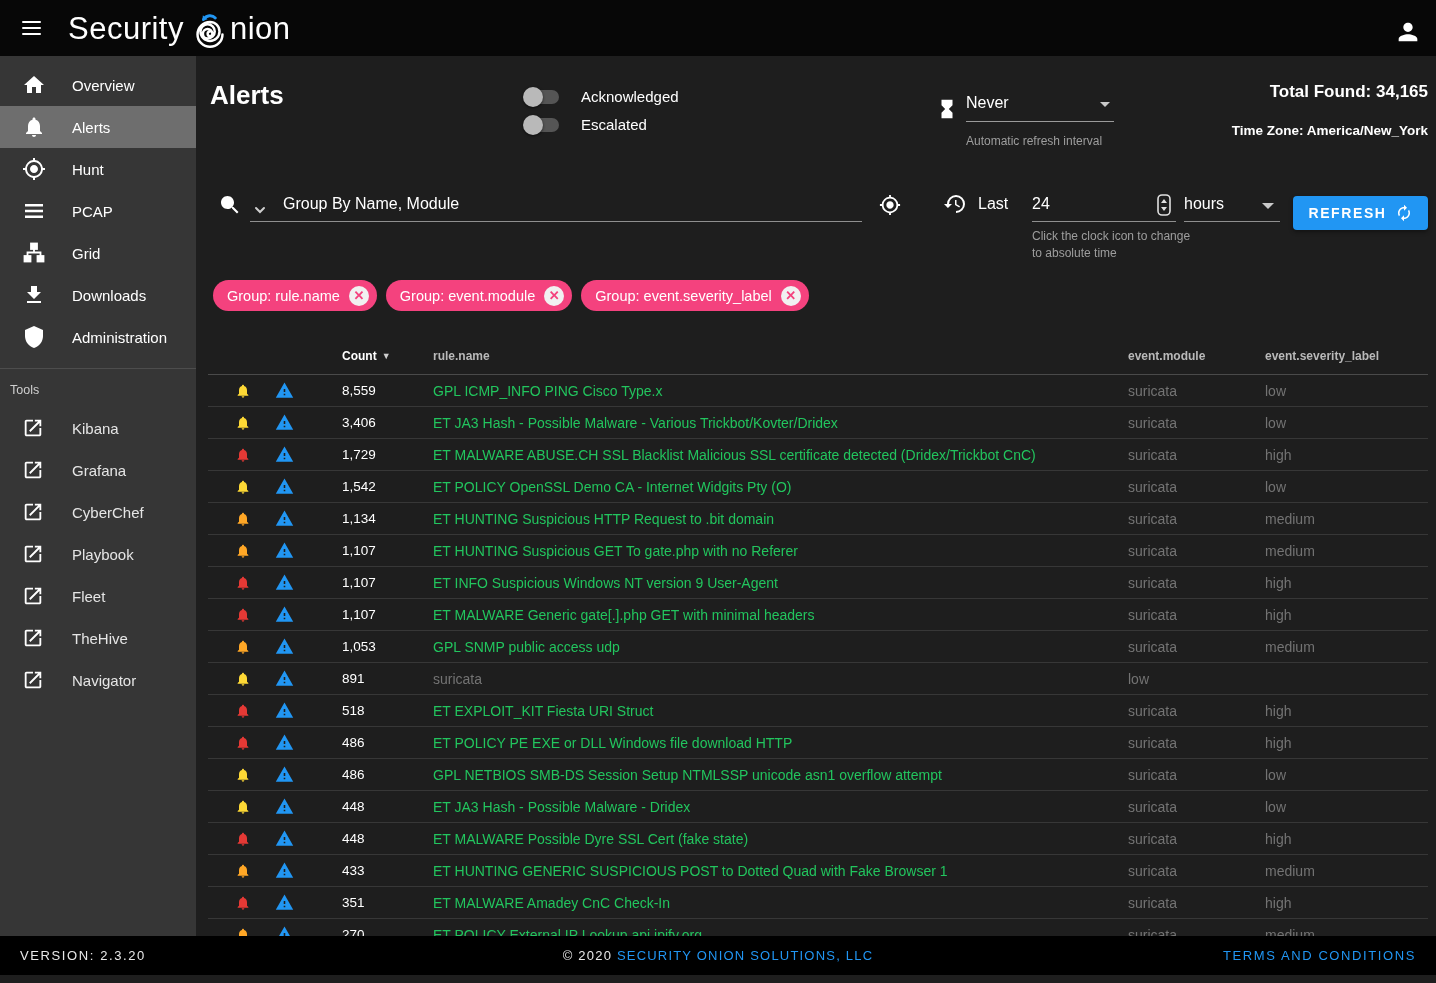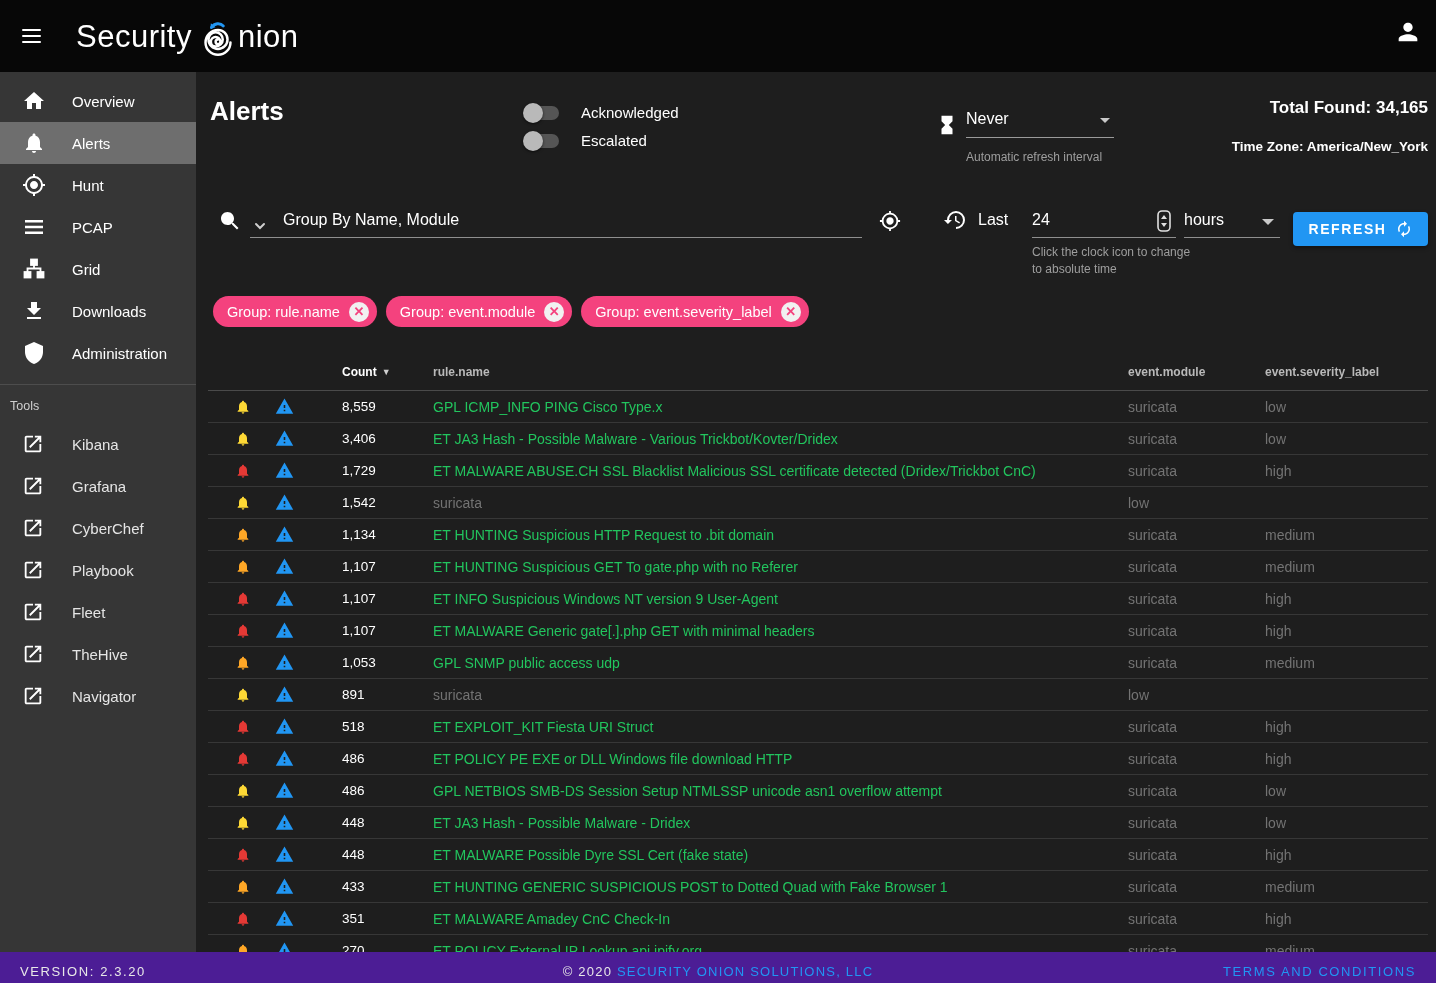--- a/index.html
+++ b/index.html
@@ -1,21 +1,21 @@
 <!DOCTYPE html>
 <html style="--accent: #2196f3; --chip: #f4427e; --sev-low: #fdd835; --sev-medium: #ffa726; --sev-high: #e53935; --info: #2196f3;"><head>
 <meta charset="utf-8">
 <style>
   * { margin:0; padding:0; box-sizing:border-box; }
   html,body { width:1436px; height:983px; overflow:hidden; background:#1e1e1e;
     font-family:"Liberation Sans", sans-serif; color:#fff; }
   svg { display:block; }
 
   
-  .topbar { height:72px; background:#070707; display:flex; align-items:center; position:relative;gap:8px; }
+  .topbar { height:56px; background:#070707; display:flex; align-items:center; position:relative; }
   .hamburger { width:46px; height:40px; margin-left:8px; display:flex; align-items:center; justify-content:center; cursor:pointer; }
   .hamburger .bars { width:19px; }
   .hamburger .bars div { height:2.4px; background:#fff; margin:3.4px 0; border-radius:1px; }
   .logo { display:flex; align-items:flex-end; margin-left:14px; font-size:31px; font-weight:400; letter-spacing:.5px; color:#fff; }
   .logo .onion { margin:0 1px 0 7px; position:relative; top:4px; }
   .user-btn { position:absolute; right:14px; top:18px; cursor:pointer; }
 
   
   .shell { display:flex; height:880px; }
 
@@ -82,21 +82,21 @@
   .bell-btn, .info-btn { cursor:pointer; display:flex; }
   .sev-low { color:var(--sev-low,#fdd835); }
   .sev-medium { color:var(--sev-medium,#ffa726); }
   .sev-high { color:var(--sev-high,#e53935); }
   .info-btn { color:var(--info,#2196f3); }
   .cell-count { font-size:13.5px; color:#fff; cursor:pointer; }
   .cell-rule { font-size:14px; color:#22c55e; cursor:pointer; white-space:nowrap; overflow:hidden; }
   .cell-module, .cell-sev { font-size:14px; color:#737373; cursor:pointer; }
 
   
-  .footer { height:39px; background:#4c1d95; position:relative; display:flex; align-items:center; }
+  .footer { height:39px; background:#000000; position:relative; display:flex; align-items:center; }
   .f-version { margin-left:20px; font-size:13px; letter-spacing:1.6px; color:#e8e8e8; }
   .f-center { position:absolute; left:0; right:0; text-align:center; font-size:13px; letter-spacing:1.2px; color:#e8e8e8; }
   .f-center a, .f-terms { color:var(--accent,#2196f3); text-decoration:none; cursor:pointer; }
   .f-terms { position:absolute; right:20px; font-size:13px; letter-spacing:1.6px; }
 </style>
 </head>
 <body>
 
 <div class="topbar">
   <div class="hamburger">
@@ -419,20 +419,21 @@
                   <path d="M12 22c1.1 0 2-.9 2-2h-4c0 1.1.9 2 2 2zm6-6v-5c0-3.07-1.63-5.64-4.5-6.32V4c0-.83-.67-1.5-1.5-1.5s-1.5.67-1.5 1.5v.68C7.64 5.36 6 7.92 6 11v5l-2 2v1h16v-1l-2-2z"></path>
                 </svg>
       </span>
       <span class="info-btn">
         <svg width="19" height="19" viewBox="0 0 24 24" fill="currentColor" fill-rule="evenodd">
                   <path d="M1 21h22L12 2 1 21zm12-3h-2v-2h2v2zm0-4h-2v-4h2v4z"></path>
                 </svg>
       </span>
     </div>
     <div class="cell-count">1,542</div>
+    <div class="cell-rule">ET POLICY OpenSSL Demo CA - Internet Widgits Pty (O)</div>
     <div class="cell-module">suricata</div>
     <div class="cell-sev">low</div>
   </div>
 
   <div class="t-row">
     <div class="cell-icons">
       <span class="bell-btn sev-medium">
         <svg width="16" height="16" viewBox="0 0 24 24" fill="currentColor">
                   <path d="M12 22c1.1 0 2-.9 2-2h-4c0 1.1.9 2 2 2zm6-6v-5c0-3.07-1.63-5.64-4.5-6.32V4c0-.83-.67-1.5-1.5-1.5s-1.5.67-1.5 1.5v.68C7.64 5.36 6 7.92 6 11v5l-2 2v1h16v-1l-2-2z"></path>
                 </svg>

